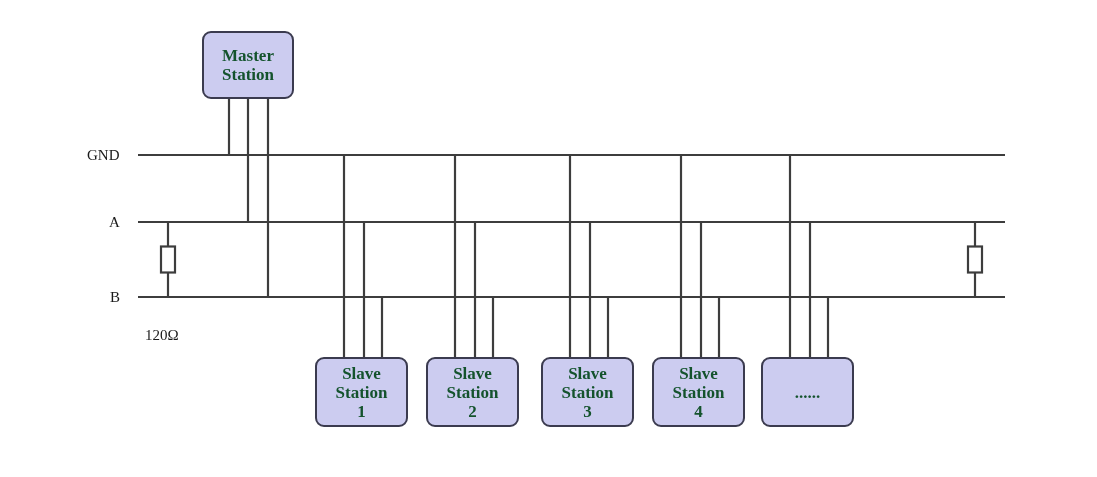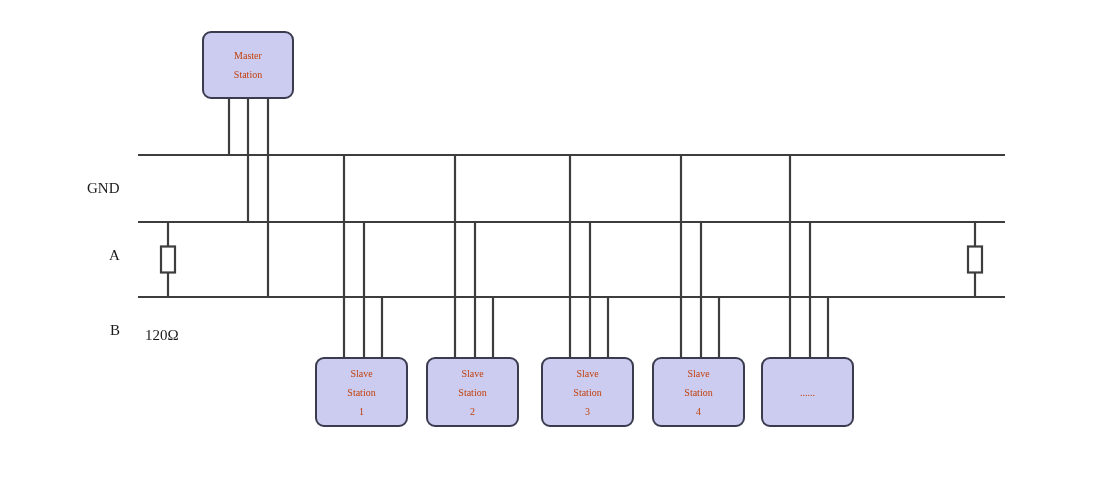--- a/index.html
+++ b/index.html
@@ -1,22 +1,22 @@
 <!DOCTYPE html>
 <html><head>
 <meta charset="utf-8">
 <style>
   html,body{margin:0;padding:0;background:#ffffff;}
   body{font-family:"Liberation Serif","DejaVu Serif",serif;}
   #stage{position:relative;width:1097px;height:477px;background:#ffffff;overflow:hidden;}
   #stage svg{position:absolute;left:0;top:0;}
   .lbl{position:absolute;color:#1a1a1a;font-size:15px;line-height:1;white-space:nowrap;}
-  .bus-lbl{text-align:right;margin-top:33px;}
+  .bus-lbl{text-align:right;}
   .box-txt{position:absolute;display:flex;flex-direction:column;align-items:center;justify-content:center;
-           color:#c2410c;font-size:10px;line-height:19px;text-align:center;pointer-events:none;}
+           color:#14532d;font-size:17px;line-height:19px;text-align:center;pointer-events:none;font-weight:bold;}
 </style>
 </head>
 <body>
 
 <div id="stage">
   <svg width="1097" height="477">
     <g id="wires">
         <line x1="229" y1="98" x2="229" y2="155" stroke="#3d3d3d" stroke-width="2.2" stroke-linecap="butt"></line>
         <line x1="248" y1="98" x2="248" y2="222" stroke="#3d3d3d" stroke-width="2.2" stroke-linecap="butt"></line>
         <line x1="268" y1="98" x2="268" y2="297" stroke="#3d3d3d" stroke-width="2.2" stroke-linecap="butt"></line>

